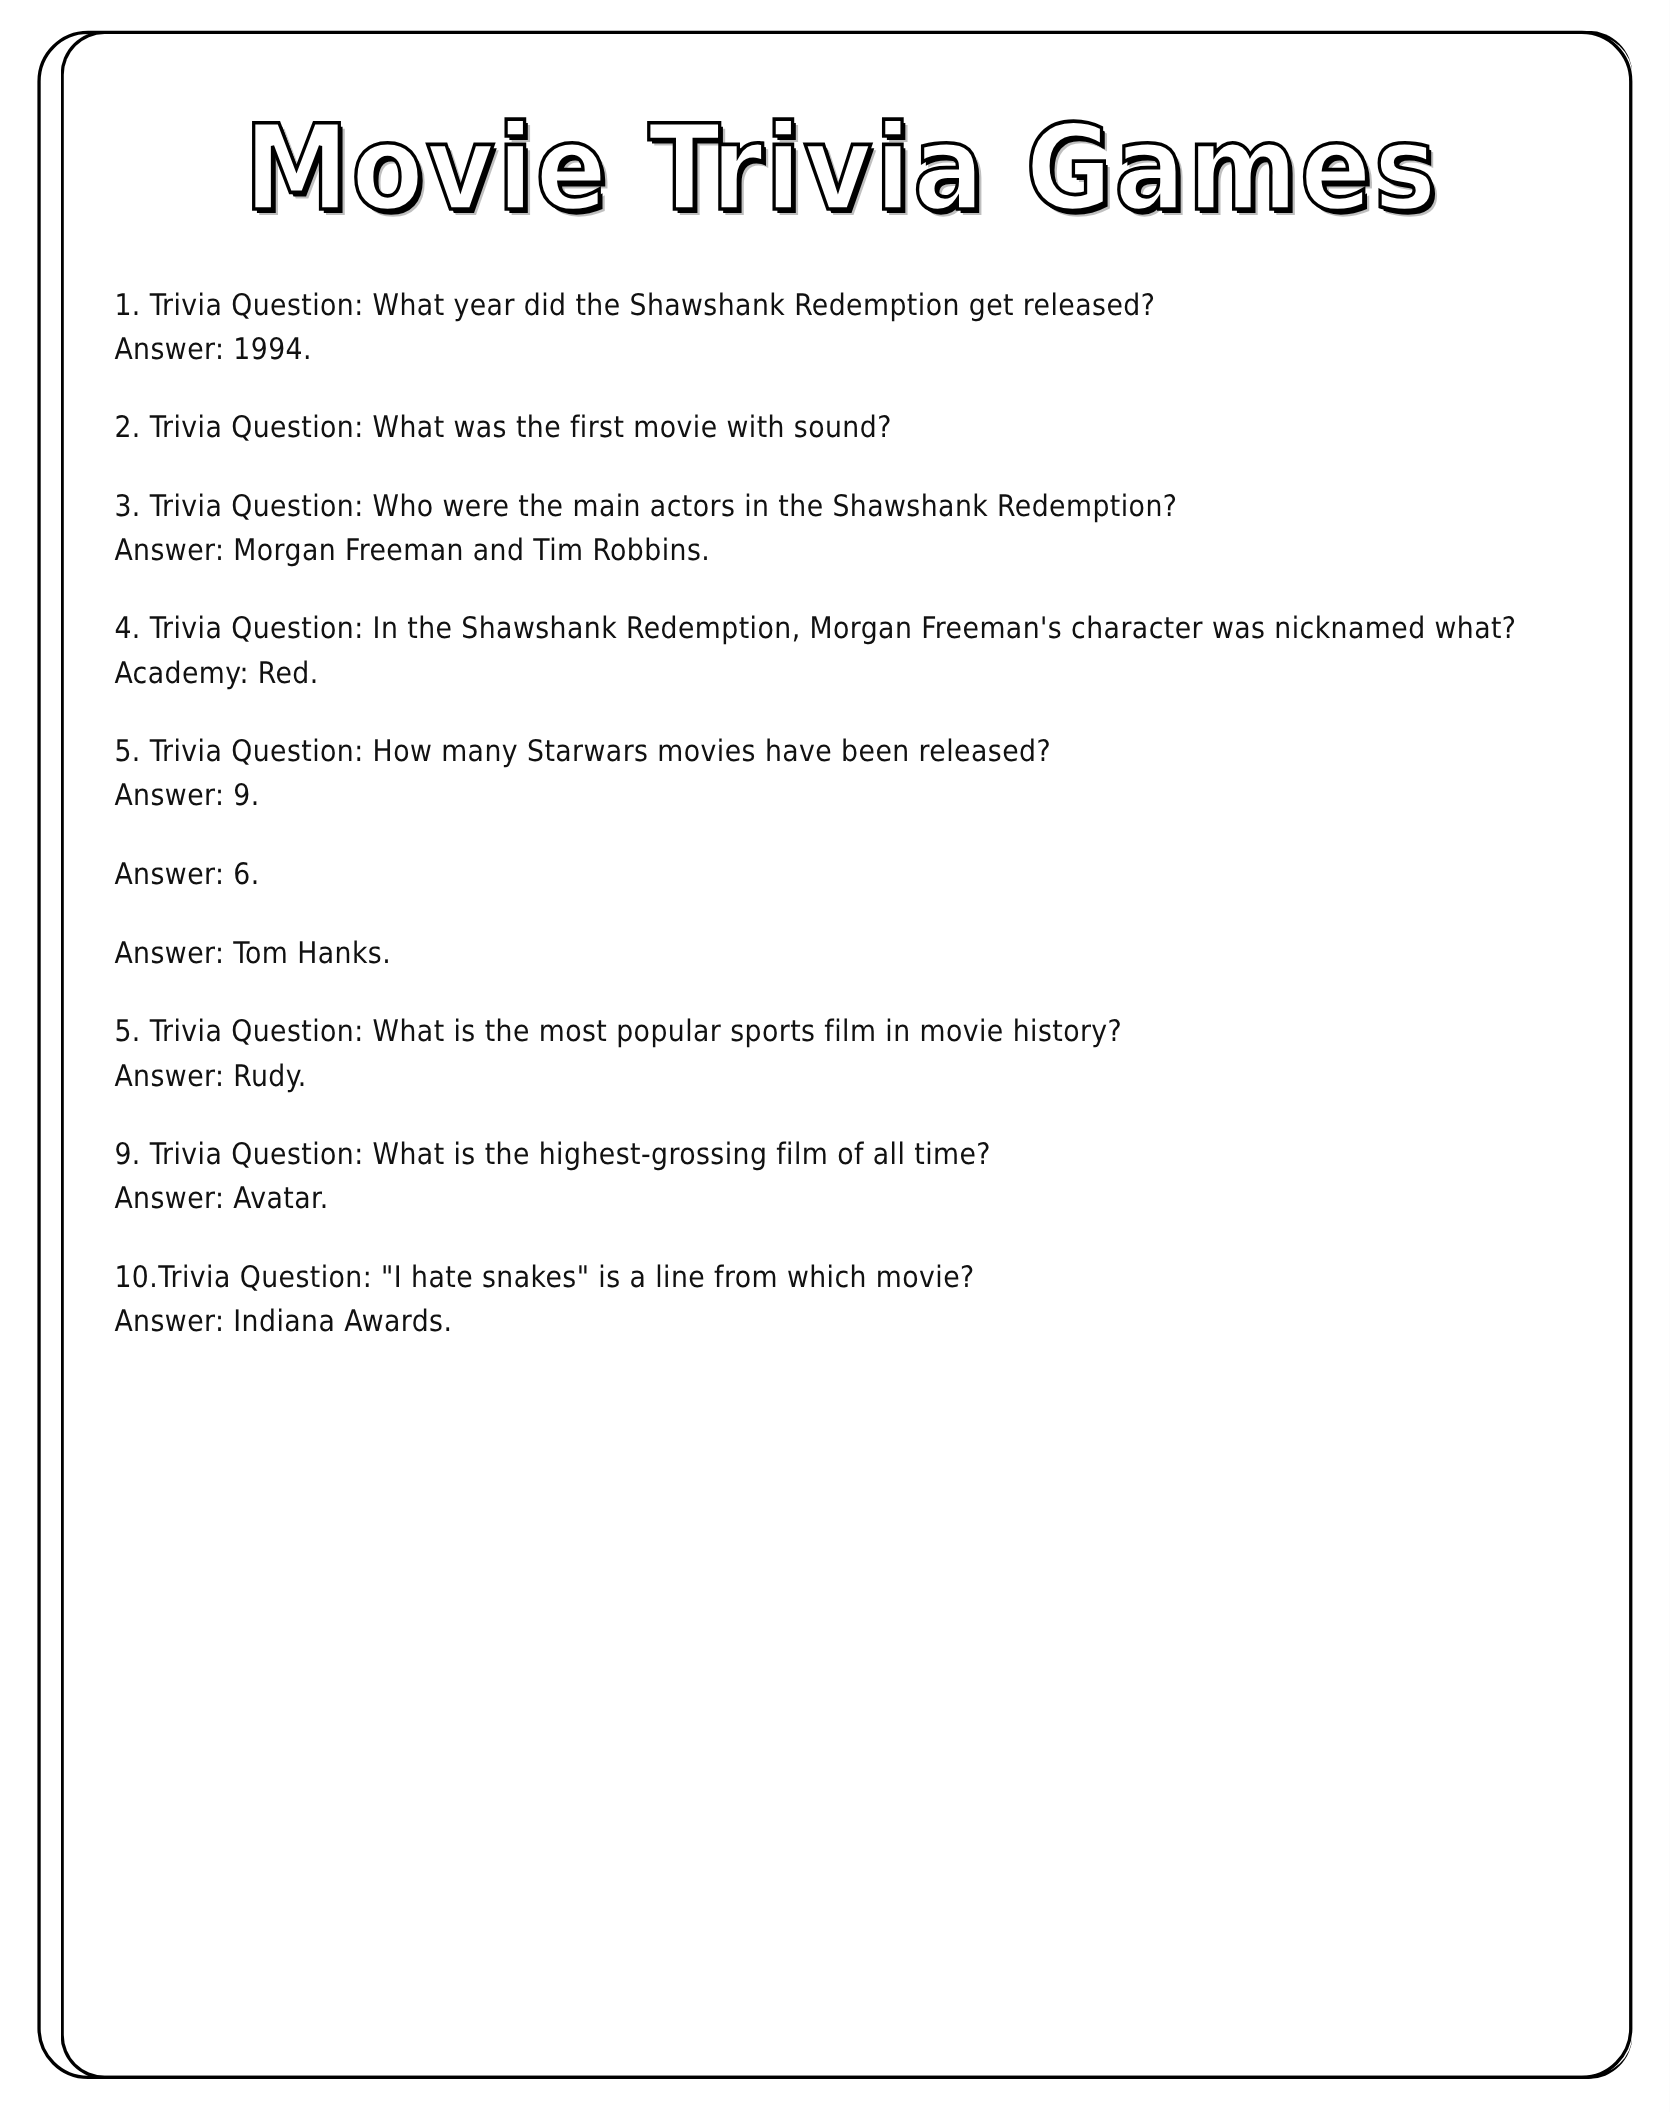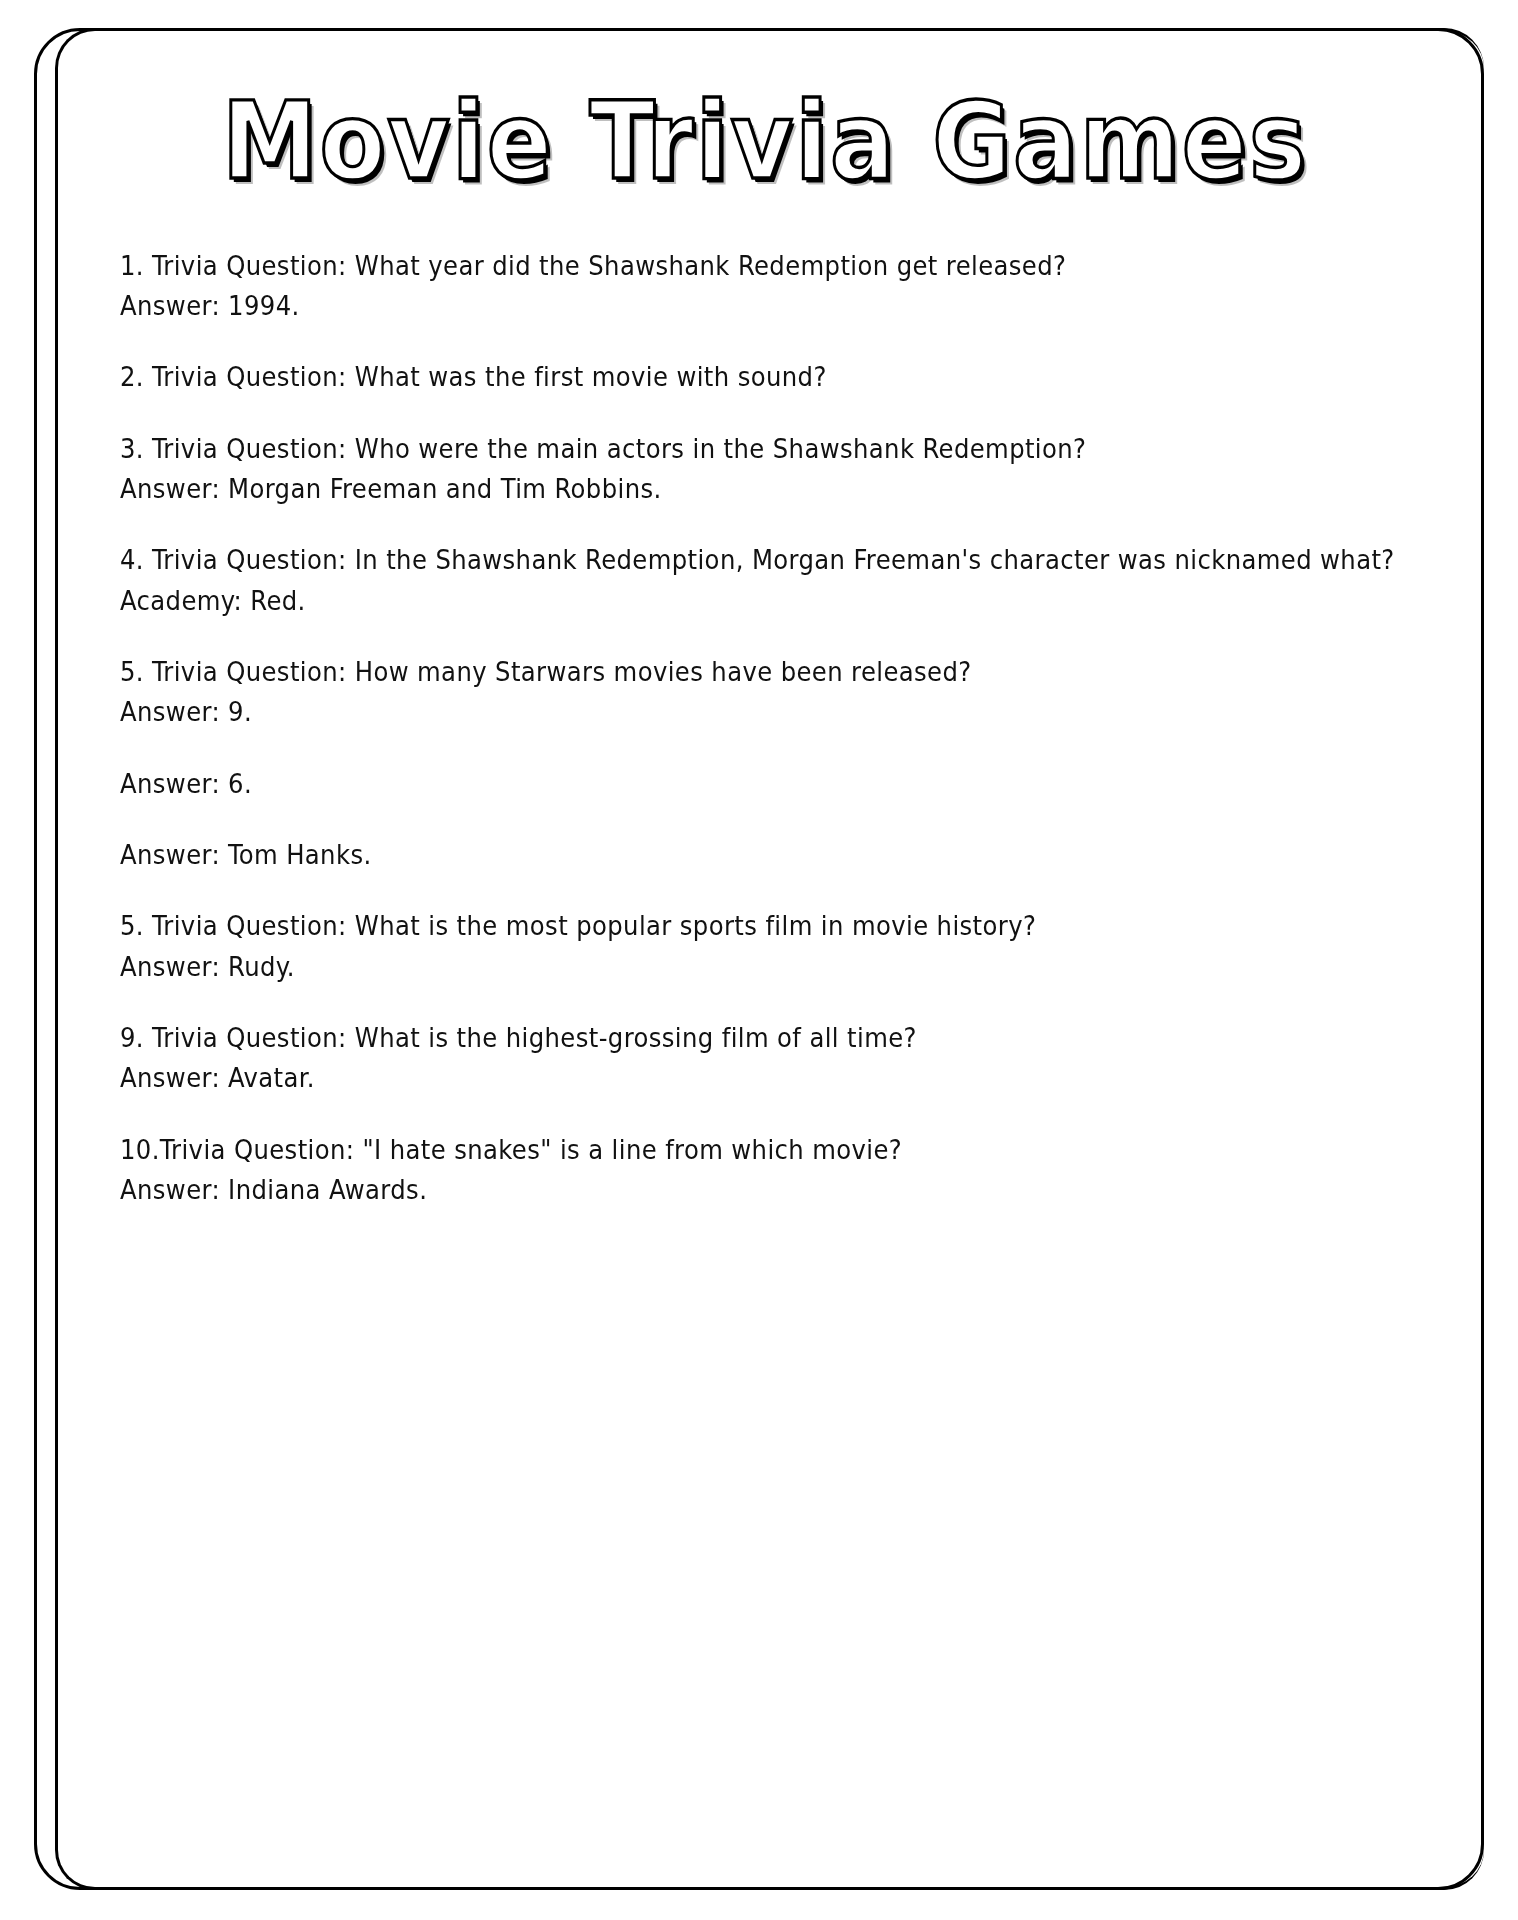--- a/index.html
+++ b/index.html
@@ -43,21 +43,21 @@
     border: 3px solid #000;
     border-radius: 40px;
     box-sizing: border-box;
     border-right: none;
     clip-path: inset(0 0 0 0);
   }
 
   .content {
     position: absolute;
     left: 100px;
-    top: 83px;
+    top: 95px;
     width: 1320px;
   }
 
   
   .title {
     font-family: "DejaVu Sans", sans-serif;
     font-weight: bold;
     font-size: 96px;
     letter-spacing: 2px;
     color: #ffffff;
@@ -73,21 +73,20 @@
     transform-origin: center top;
   }
 
   .qa-list {
     margin-top: 58px;
     padding: 0 0 0 4px;
   }
 
   .qa-item {
     margin-bottom: 33px;
-    margin-left: 16px;
   }
 
   .qa-line {
     font-family: "DejaVu Sans Condensed", "DejaVu Sans", sans-serif;
     font-size: 27px;
     line-height: 1.42;
     color: #111;
     letter-spacing: 0.4px;
     white-space: nowrap;
   }

